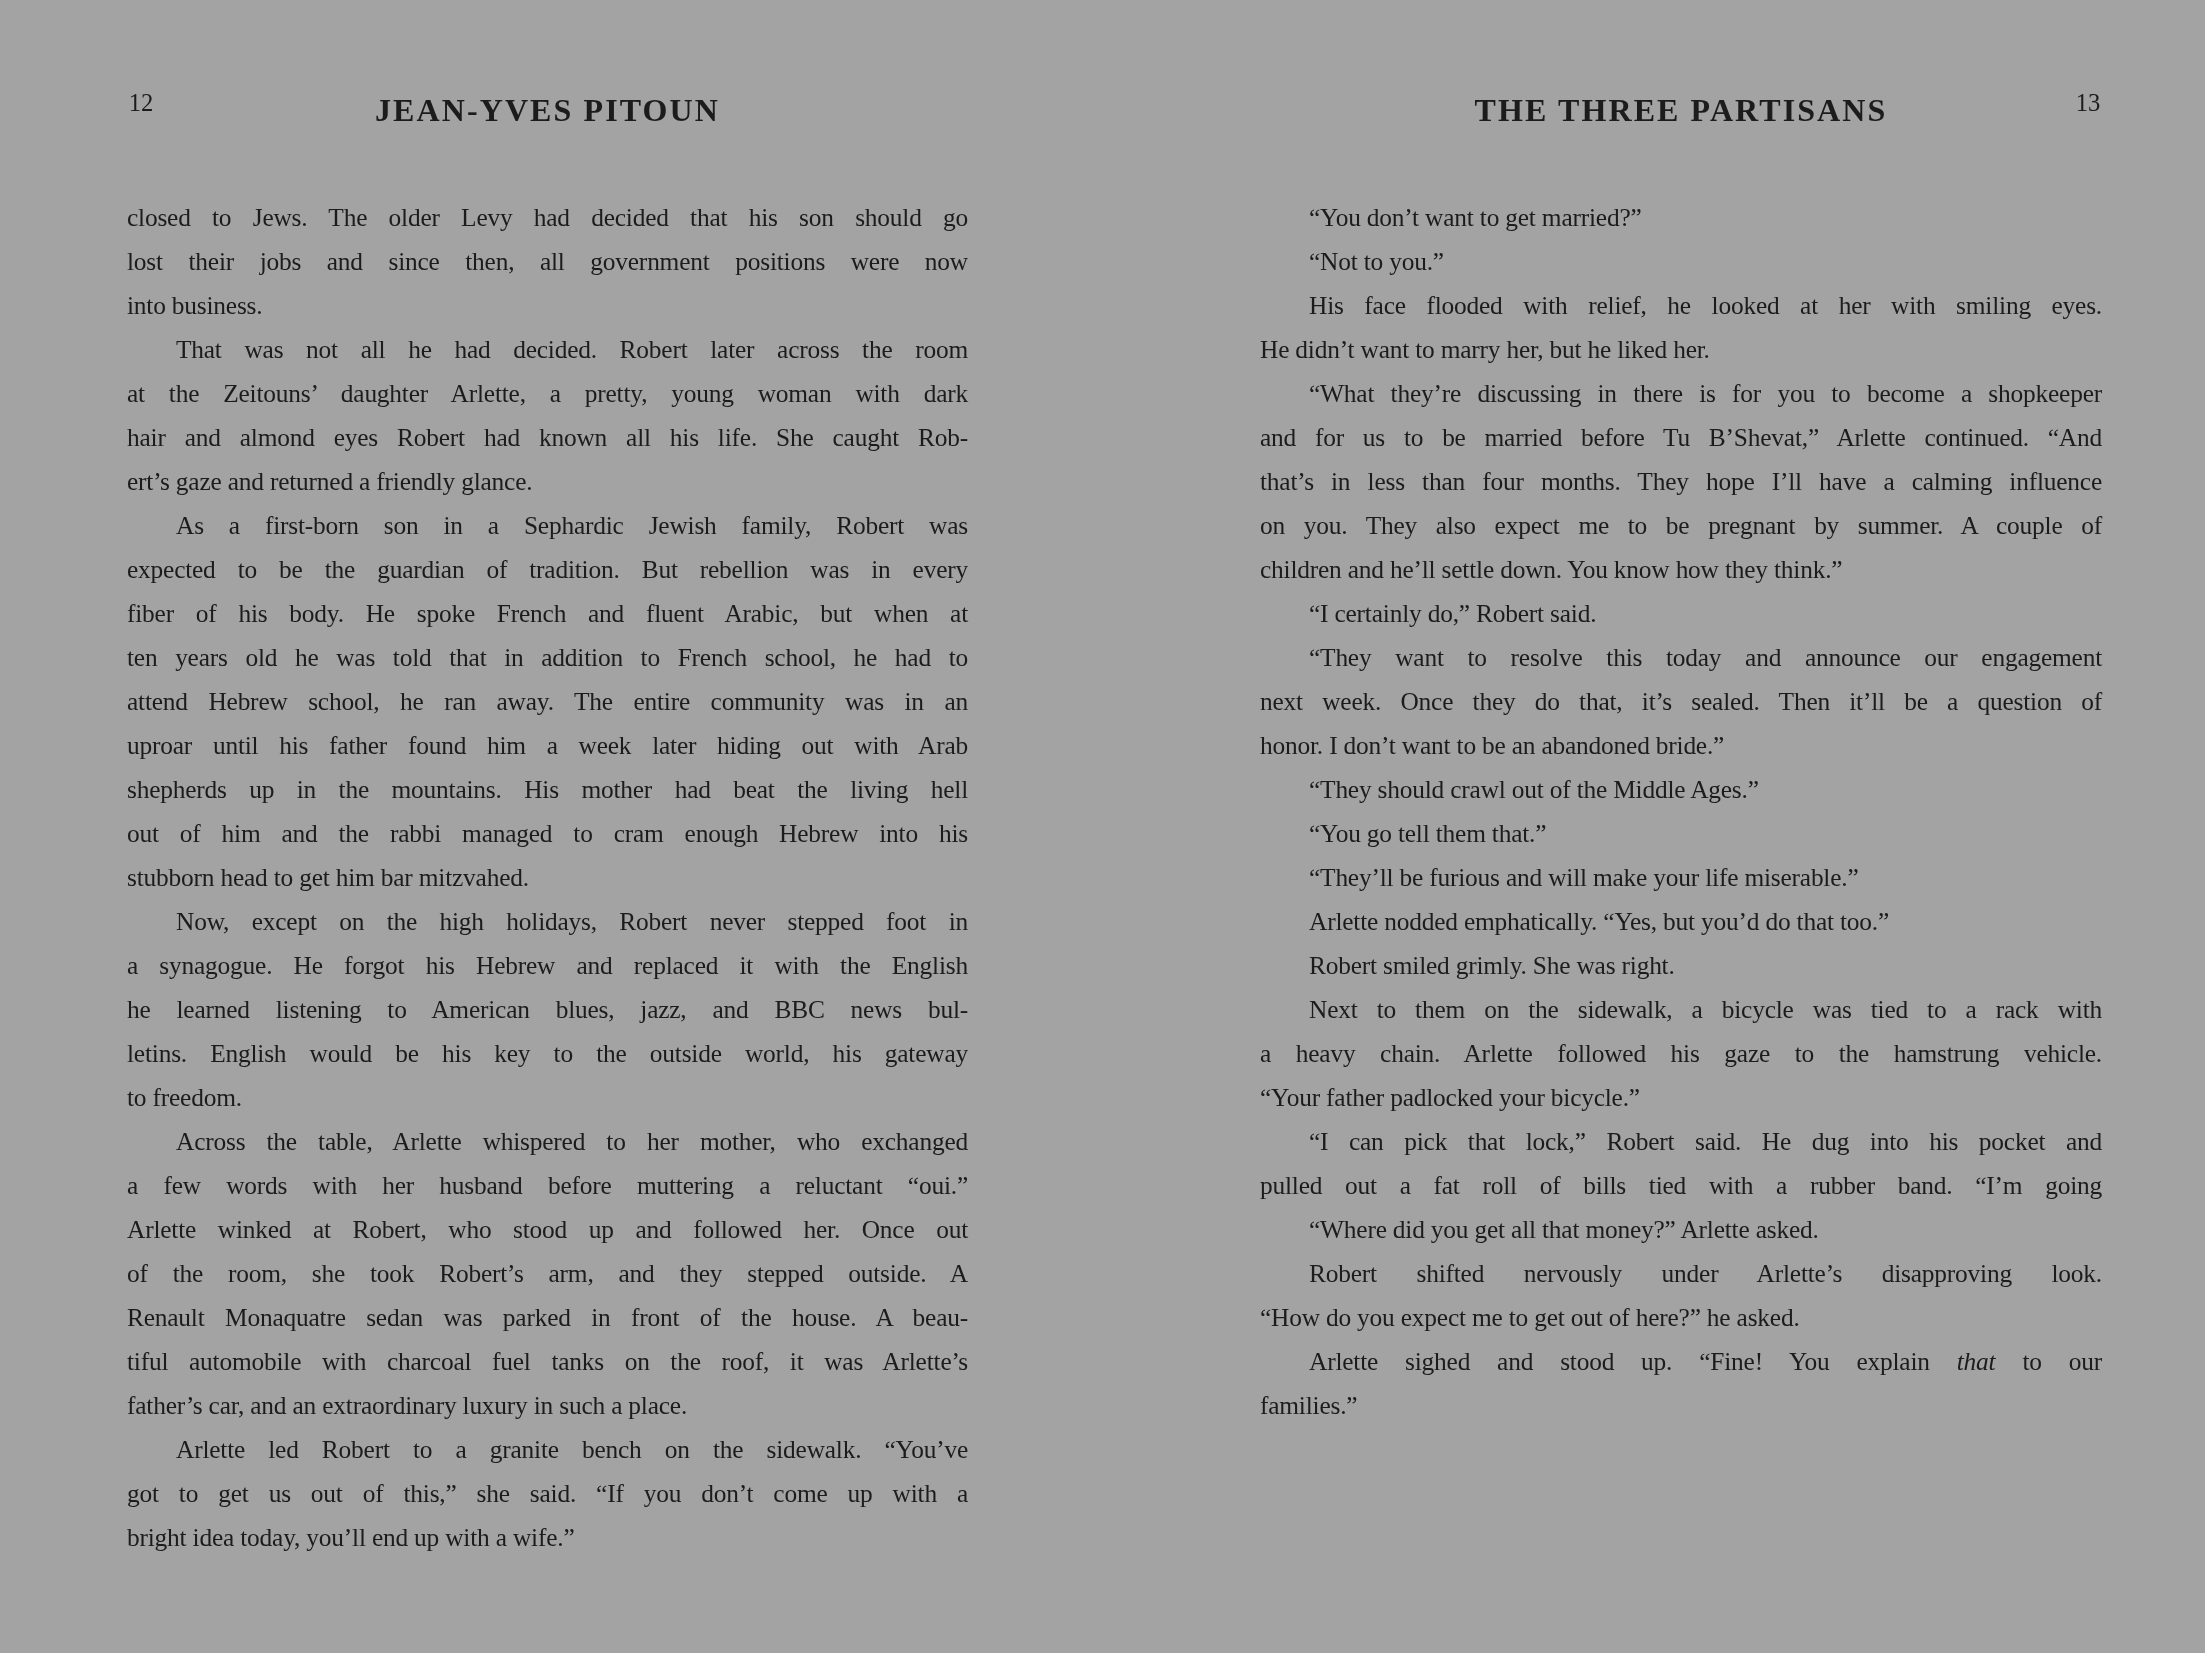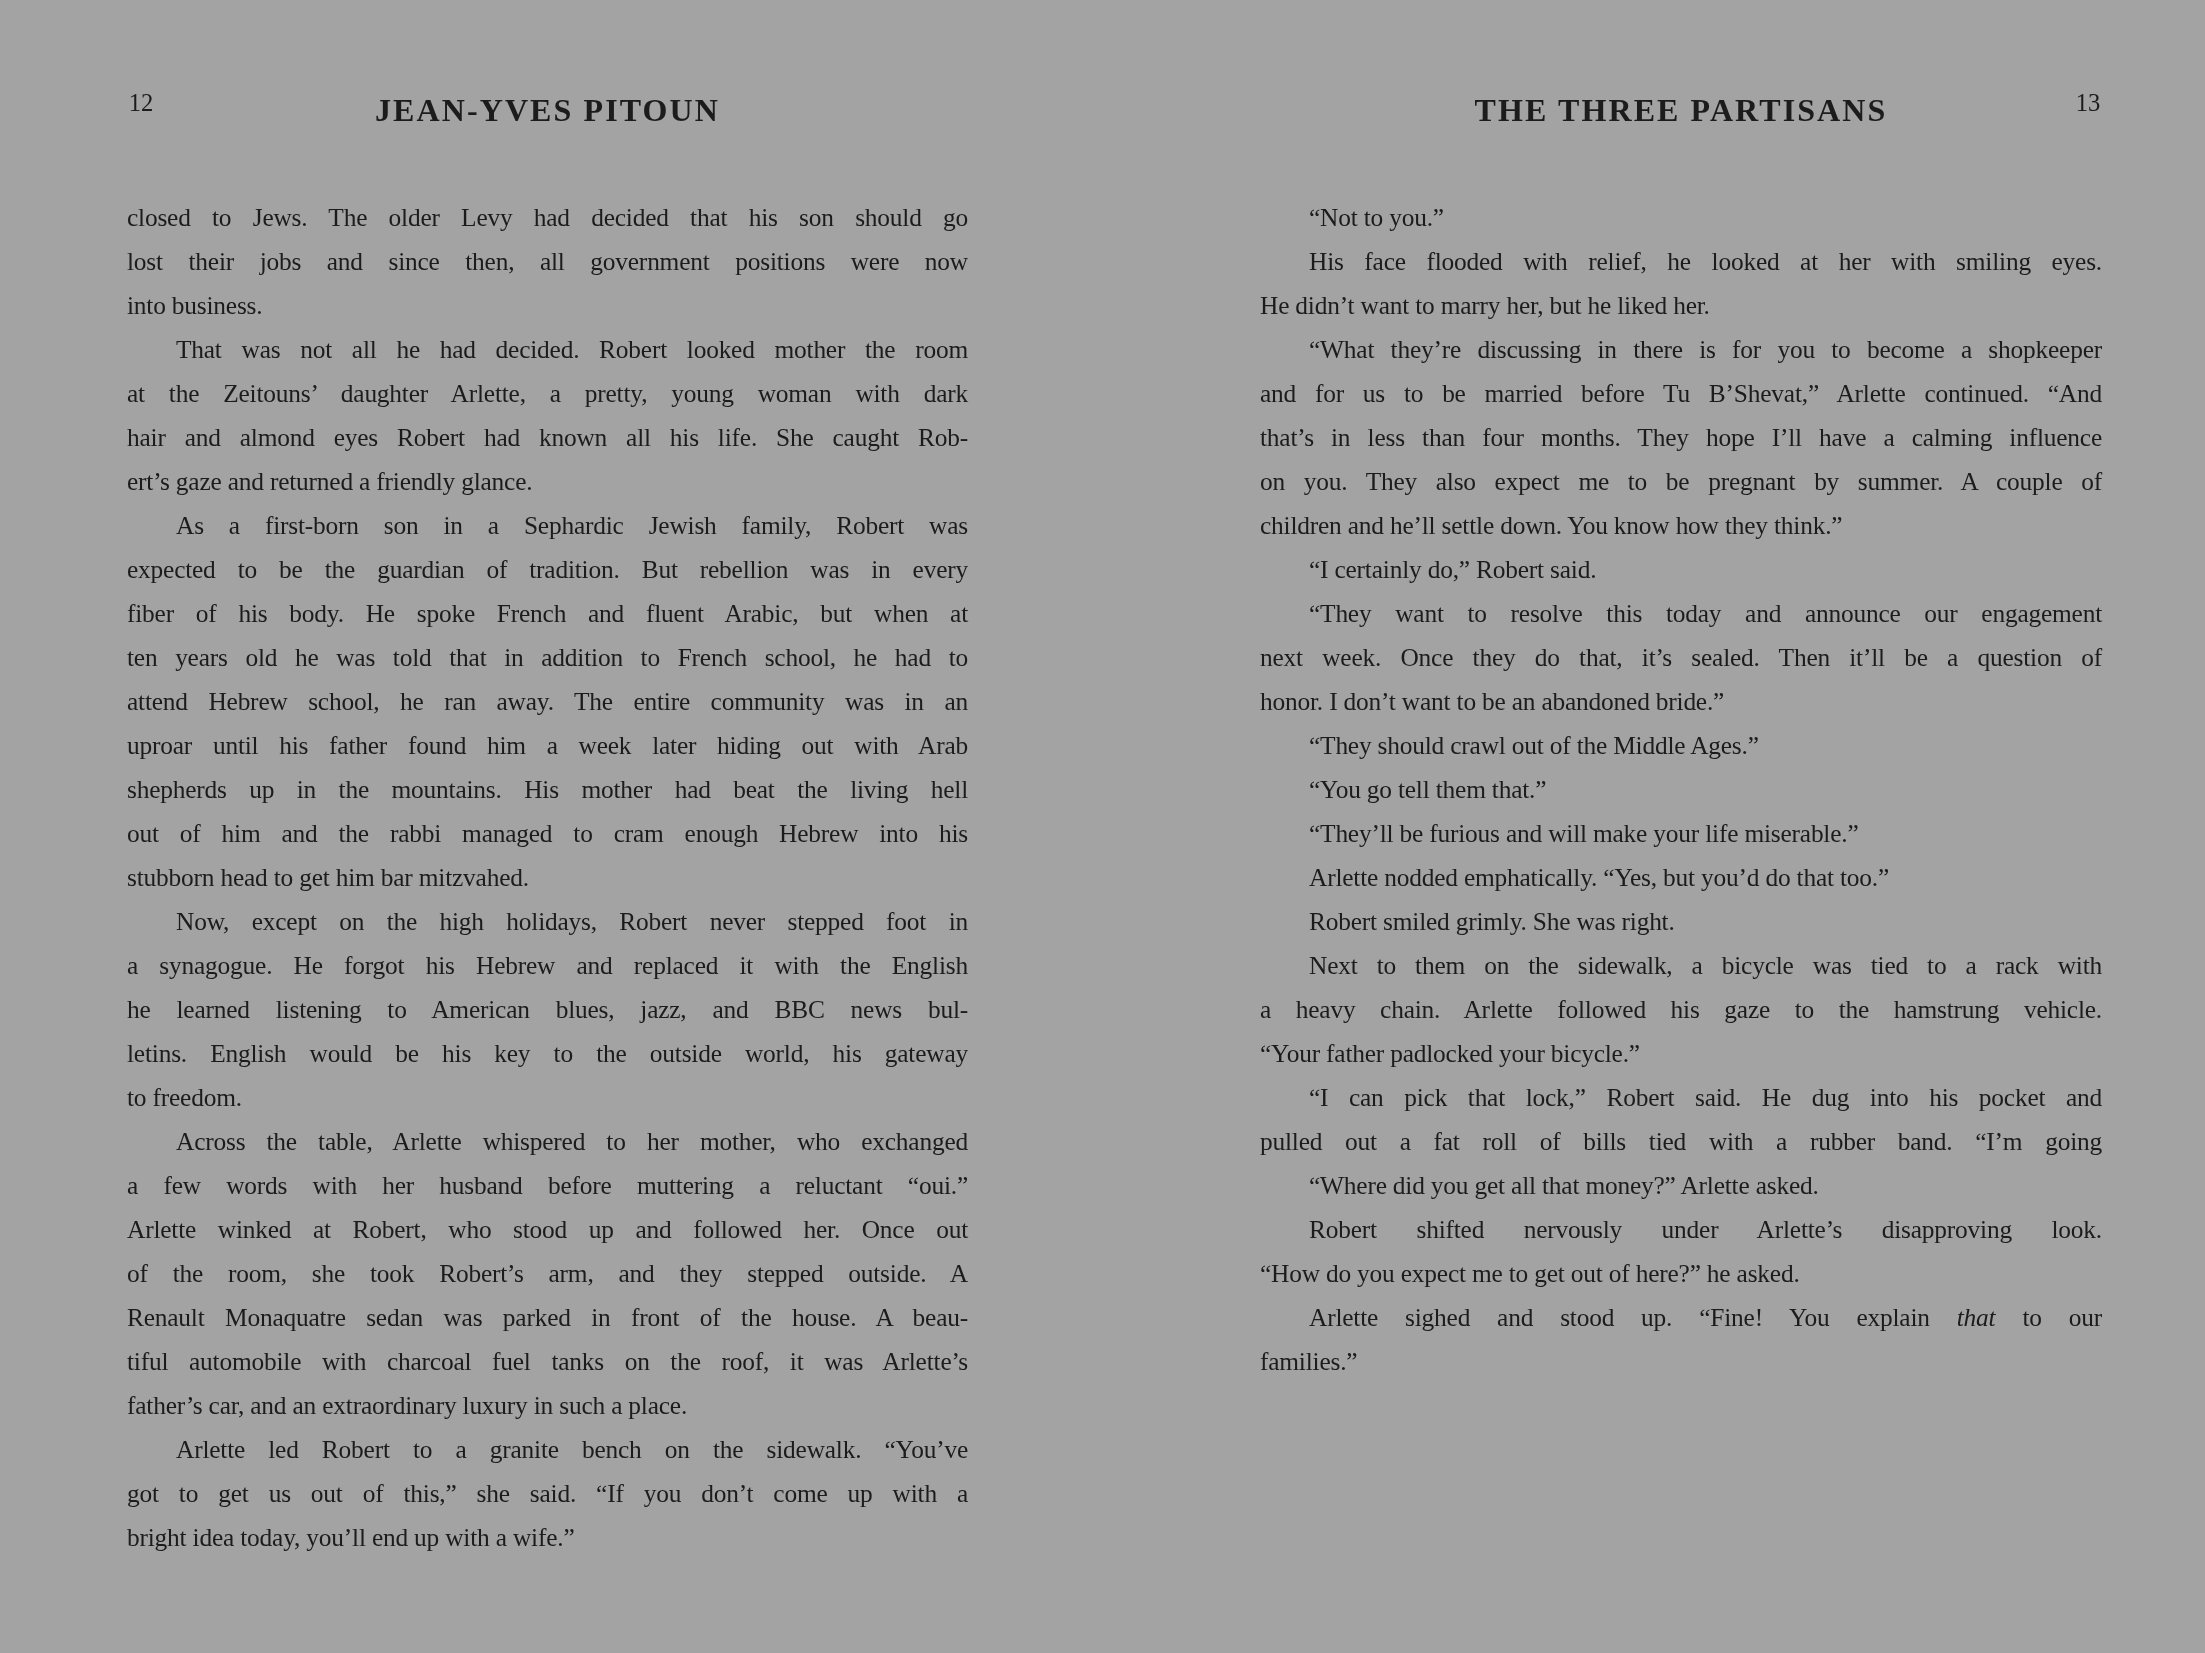--- a/index.html
+++ b/index.html
@@ -56,21 +56,21 @@
       <span class="pagenum outer-left">12</span>
       <span class="running-head">JEAN-YVES PITOUN</span>
     </header>
     <div class="page-body" id="left-body">
         <div class="para">
           <div class="line"><span>closed to Jews. The older Levy had decided that his son should go</span></div>
           <div class="line"><span>lost their jobs and since then, all government positions were now</span></div>
           <div class="line last"><span>into business.</span></div>
         </div>
         <div class="para">
-          <div class="line indent"><span>That was not all he had decided. Robert looked mother the room</span></div>
+          <div class="line indent"><span>That was not all he had decided. Robert later across the room</span></div>
           <div class="line"><span>at the Zeitouns’ daughter Arlette, a pretty, young woman with dark</span></div>
           <div class="line"><span>hair and almond eyes Robert had known all his life. She caught Rob-</span></div>
           <div class="line last"><span>ert’s gaze and returned a friendly glance.</span></div>
         </div>
         <div class="para">
           <div class="line indent"><span>As a first-born son in a Sephardic Jewish family, Robert was</span></div>
           <div class="line"><span>expected to be the guardian of tradition. But rebellion was in every</span></div>
           <div class="line"><span>fiber of his body. He spoke French and fluent Arabic, but when at</span></div>
           <div class="line"><span>ten years old he was told that in addition to French school, he had to</span></div>
           <div class="line"><span>attend Hebrew school, he ran away. The entire community was in an</span></div>
@@ -102,20 +102,23 @@
         </div>
       </div>
   </section>
 
   <section class="page right">
     <header>
       <span class="running-head">THE THREE PARTISANS</span>
       <span class="pagenum outer-right">13</span>
     </header>
     <div class="page-body" id="right-body">
+        <div class="para">
+          <div class="line last indent"><span>“You don’t want to get married?”</span></div>
+        </div>
         <div class="para">
           <div class="line last indent"><span>“Not to you.”</span></div>
         </div>
         <div class="para">
           <div class="line indent"><span>His face flooded with relief, he looked at her with smiling eyes.</span></div>
           <div class="line last"><span>He didn’t want to marry her, but he liked her.</span></div>
         </div>
         <div class="para">
           <div class="line indent"><span>“What they’re discussing in there is for you to become a shopkeeper</span></div>
           <div class="line"><span>and for us to be married before Tu B’Shevat,” Arlette continued. “And</span></div>

